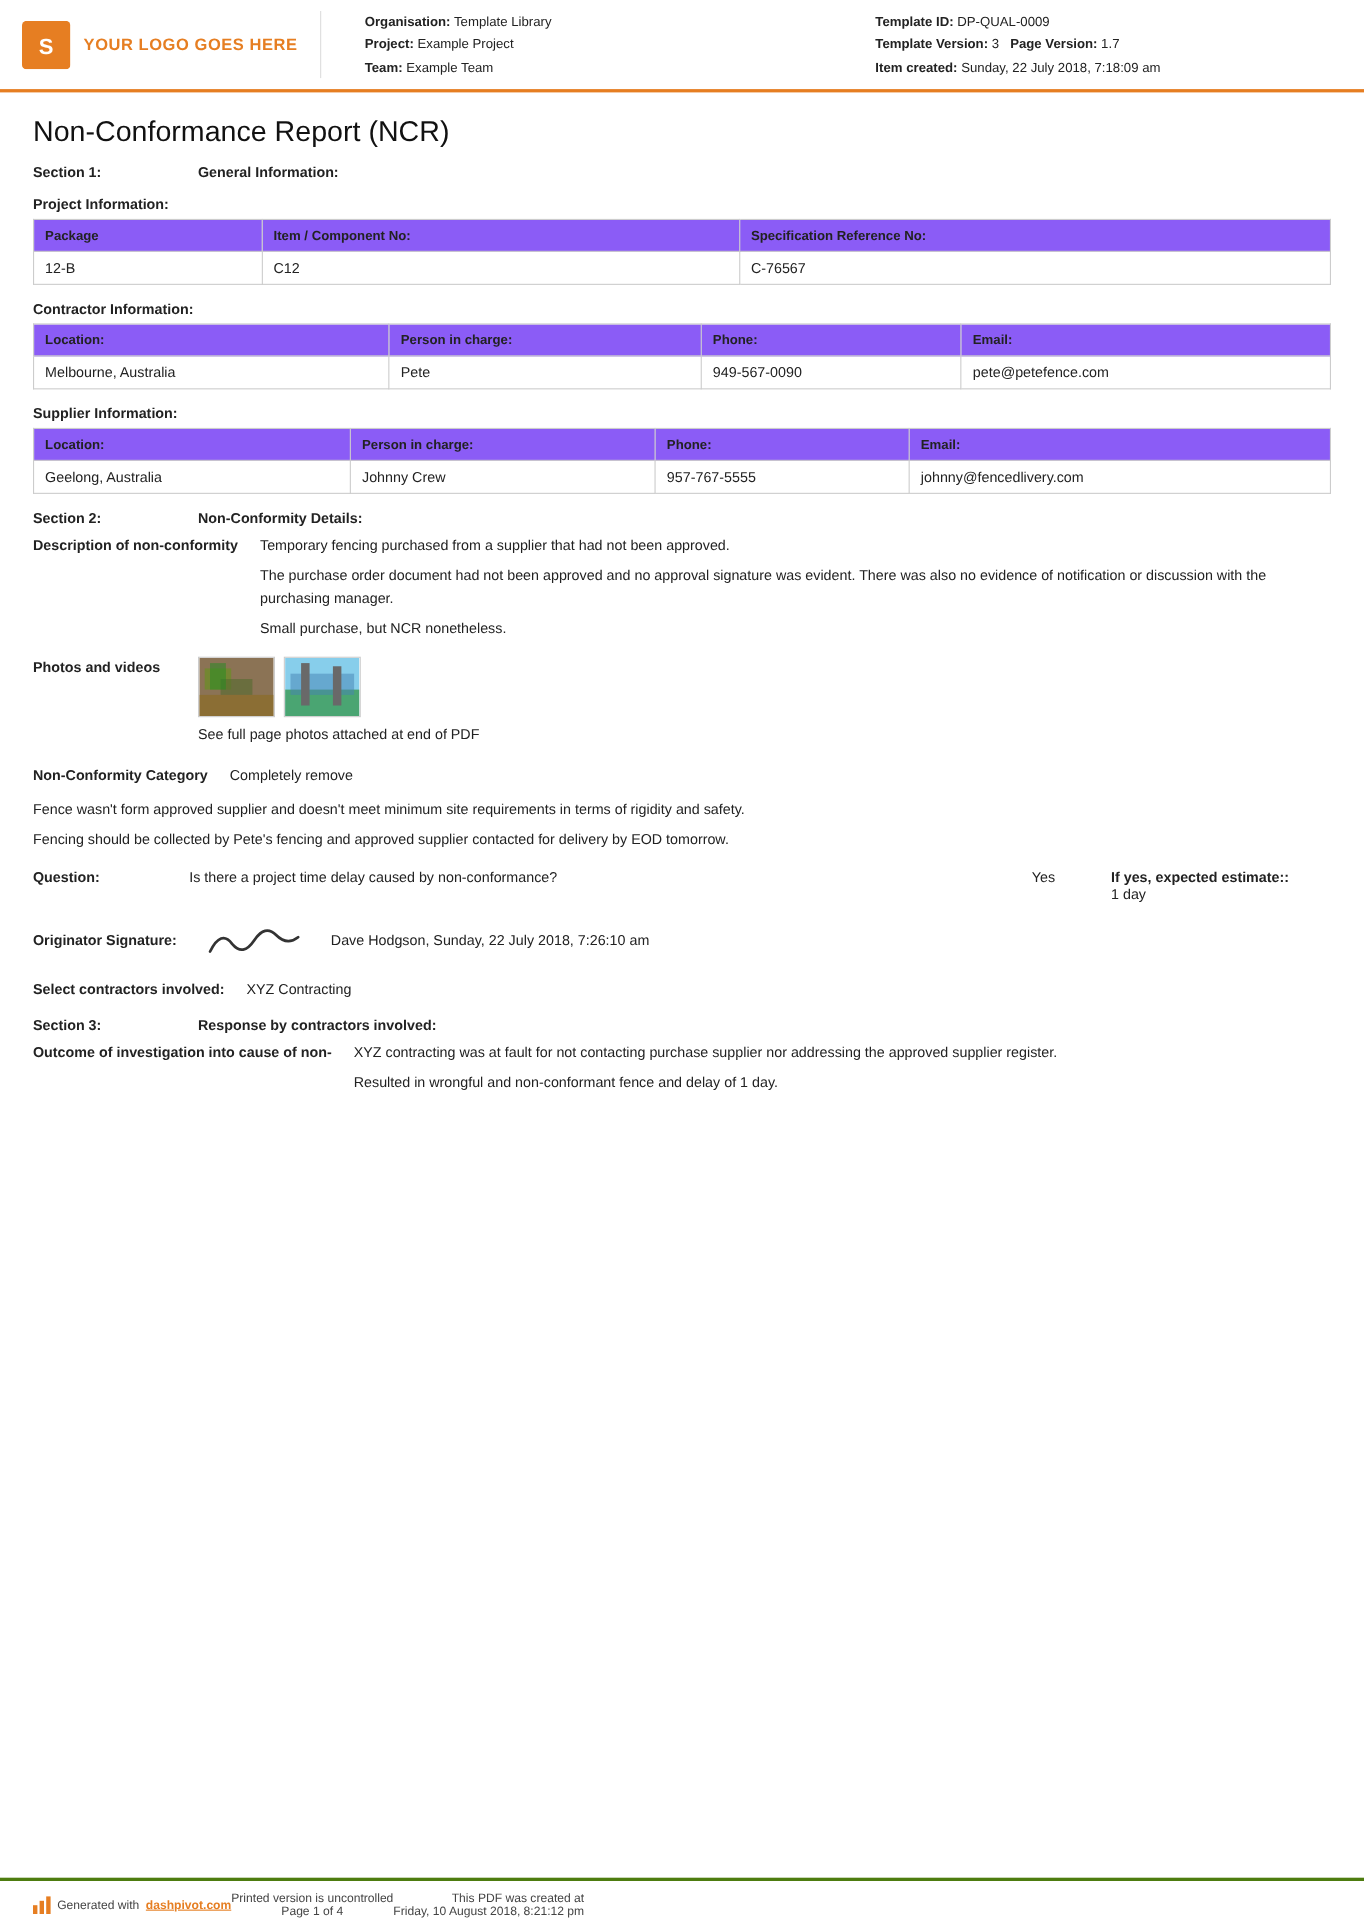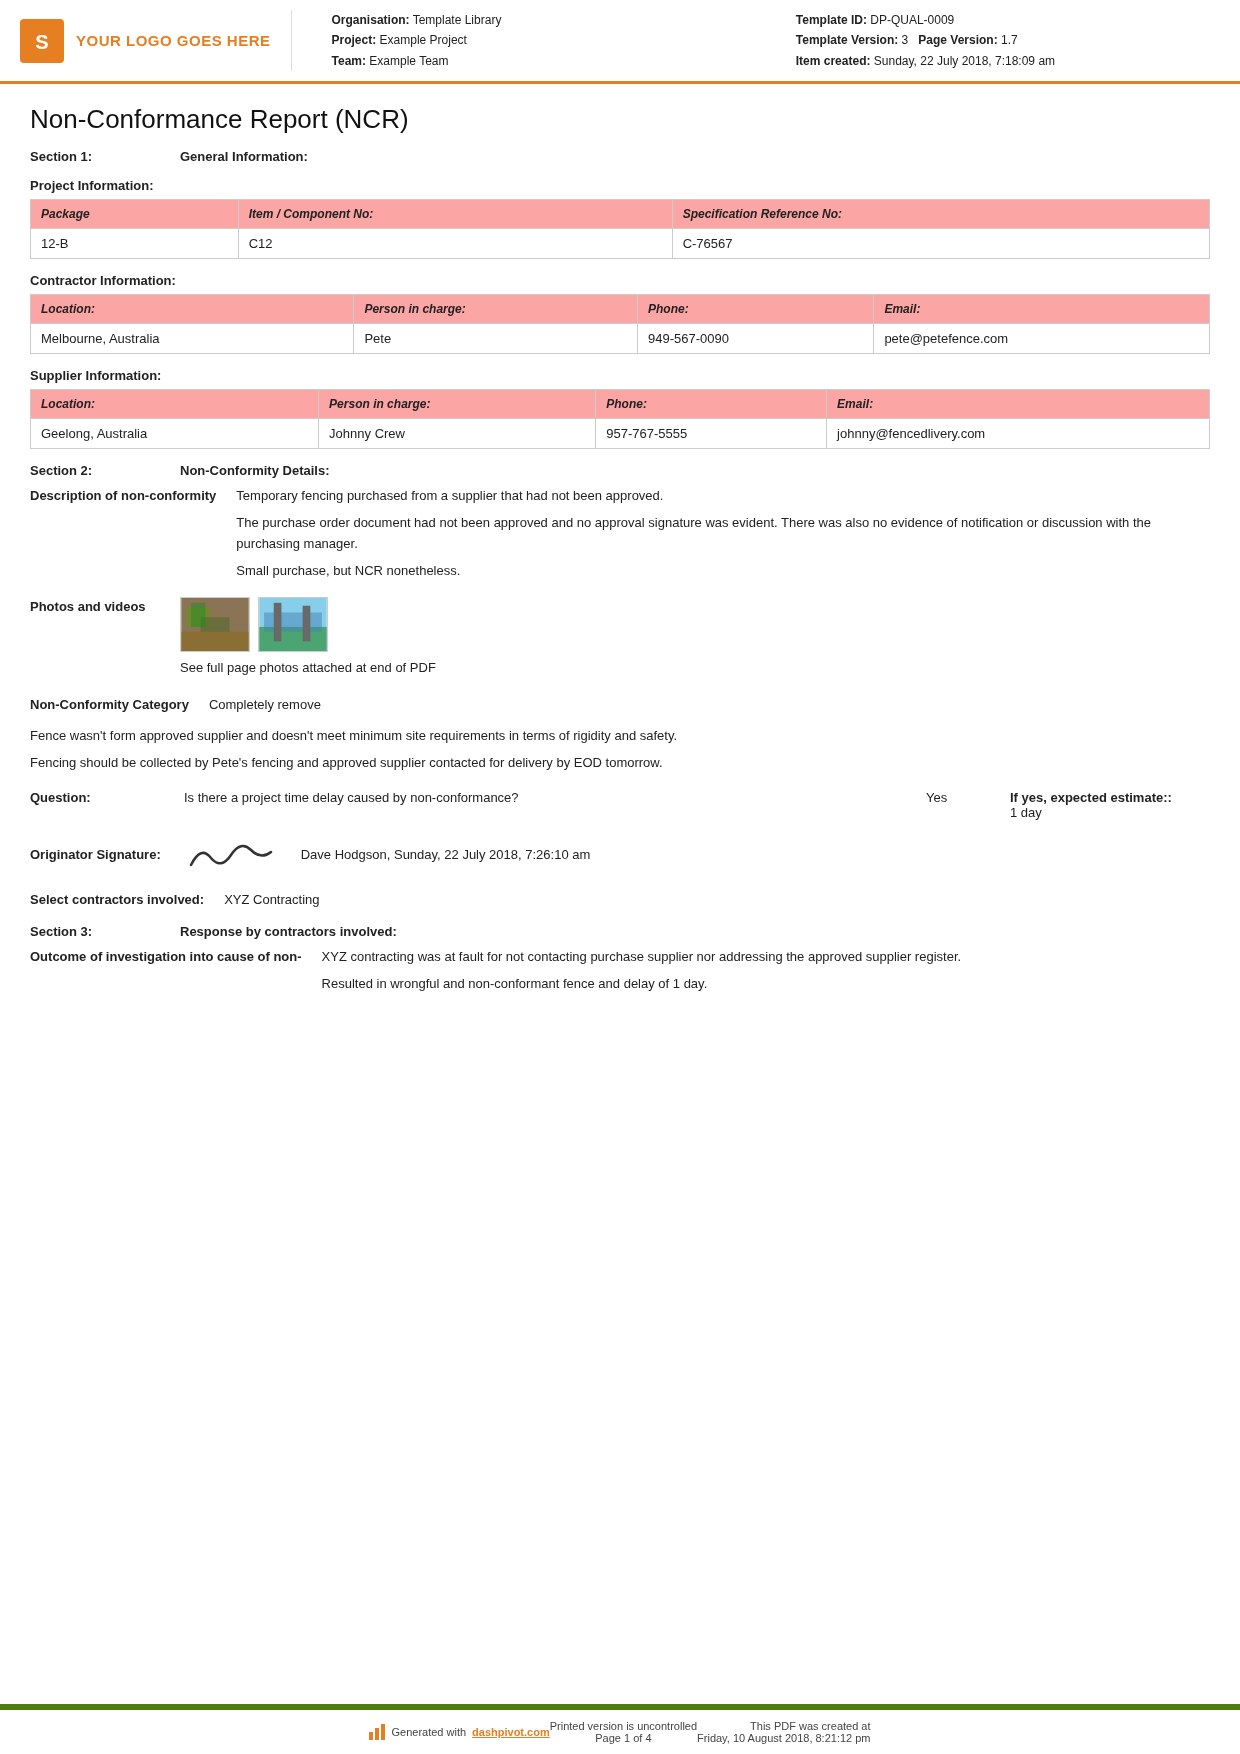--- a/index.html
+++ b/index.html
@@ -113,27 +113,26 @@
       margin: 14px 0 6px 0;
     }
 
     
     .data-table {
       width: 100%;
       border-collapse: collapse;
       margin-bottom: 14px;
     }
     .data-table th {
-      background: #fca5a5;
+      background: #8b5cf6;
       border: 1px solid #ccc;
       padding: 7px 10px;
       text-align: left;
       font-size: 12px;
       font-weight: bold;
-      font-style: italic;
     }
     .data-table td {
       border: 1px solid #ccc;
       padding: 7px 10px;
       font-size: 13px;
     }
 
     
     .field-row {
       display: flex;
@@ -166,21 +165,21 @@
       border: 1px solid #ccc;
       overflow: hidden;
     }
     .photo-thumb svg {
       width: 100%;
       height: 100%;
     }
 
     .question-row {
       display: flex;
-      gap: 24px;
+      gap: 12px;
       margin-bottom: 10px;
       align-items: flex-start;
     }
     .question-label {
       font-weight: bold;
       font-size: 13px;
       min-width: 130px;
     }
     .question-text {
       font-size: 13px;
@@ -212,24 +211,24 @@
     .signature-img {
       width: 100px;
       height: 50px;
     }
     .signature-meta {
       font-size: 13px;
     }
 
     
     .footer {
-      border-top: 6px solid #4d7c0f;
+      border-top: 3px solid #4d7c0f;
       padding: 10px 30px;
       display: flex;
-      justify-content: center;
+      justify-content: flex-start;
       align-items: center;
       font-size: 11px;
       color: #444;
     }
     .footer-left {
       display: flex;
       align-items: center;
       gap: 6px;
     }
     .footer-brand {

